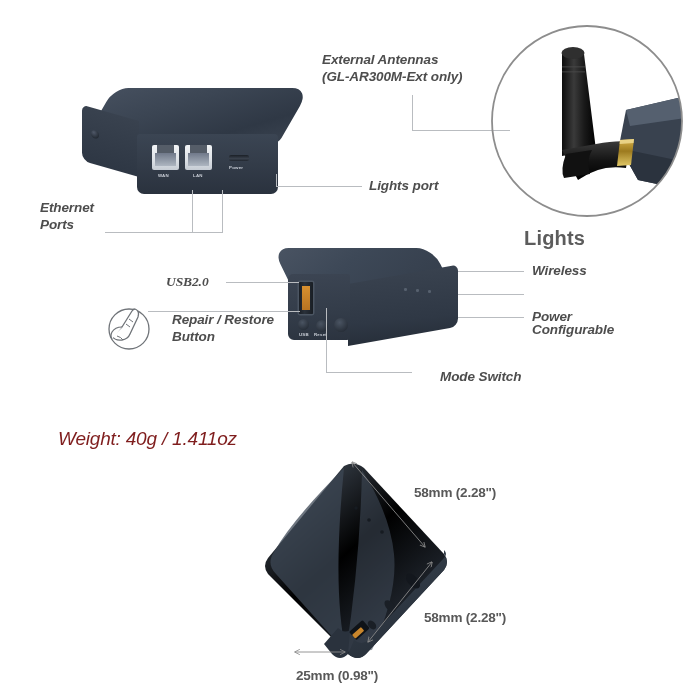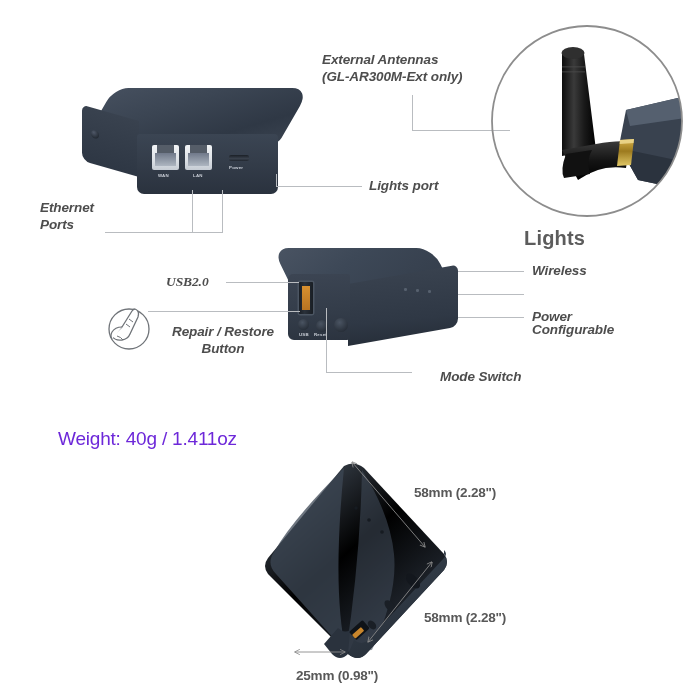--- a/index.html
+++ b/index.html
@@ -20,21 +20,21 @@
     color:#4d4d4d;font-size:13.5px;line-height:1.25;
     white-space:pre-line;letter-spacing:-0.1px;
   }
   .heading-lights{
     font-weight:bold;color:#5c5c5c;font-size:20px;letter-spacing:0.2px;
   }
   .title-dim{
     font-weight:bold;color:#4a4a4a;font-size:28px;letter-spacing:-0.3px;
   }
   .sub-dim{
-    color:#6d28d9;font-size:19px;font-weight:400;letter-spacing:-0.2px;
+    color:#7f1d1d;font-size:19px;font-weight:400;letter-spacing:-0.2px;font-style:italic;
   }
   .dim-label{
     color:#585858;font-size:13.5px;font-weight:bold;letter-spacing:-0.2px;white-space:nowrap;
   }
   .port-tag{
     color:#c9ced6;font-size:4.4px;font-weight:bold;letter-spacing:0.2px;
   }
 
   
   .lead{background:#b9bcc0;}
@@ -256,21 +256,21 @@
 
   <svg class="abs hand-icon" style="left:104px;top:300px;" viewBox="0 0 52 52">
     <circle cx="25" cy="29" r="20" fill="none" stroke="#6f7378" stroke-width="1.3"></circle>
     <path d="M31 9 q5 2 3 8 l-8 17 q-2 5 -8 6 q-7 1 -10 -4 l10 -9 l10 -16 q1 -2 3 -2 Z" fill="#ffffff" stroke="#6f7378" stroke-width="1.3" stroke-linejoin="round"></path>
     <path d="M18 27 q-7 0 -10 5 q-2 4 0 7" fill="#ffffff" stroke="#6f7378" stroke-width="1.2"></path>
     <path d="M25 19 l4 3" stroke="#6f7378" stroke-width="1" fill="none"></path>
     <path d="M22 24 l4 3" stroke="#6f7378" stroke-width="1" fill="none"></path>
     <path d="M13 36 q4 1 6 4" stroke="#6f7378" stroke-width="1" fill="none"></path>
   </svg>
   <div class="abs lead lead-h" style="left:148px;top:311px;width:152px;"></div>
-  <div class="abs callout" style="left:172px;top:324px;text-align:center;">Repair / Restore
+  <div class="abs callout" style="left:172px;top:312px;">Repair / Restore
 Button</div>
 
   <div class="abs lead lead-v" style="left:326px;top:308px;height:64px;"></div>
   <div class="abs lead lead-h" style="left:326px;top:372px;width:86px;"></div>
   <div class="abs callout" style="left:424px;top:369px;margin-left:16px;">Mode Switch</div>
 
   <div class="abs sub-dim" style="left:58px;top:428px;">Weight: 40g / 1.411oz</div>
 
   <div class="abs dev3-wrap" style="left:248px;top:458px;">
     <svg width="230" height="226" viewBox="0 0 230 226">

